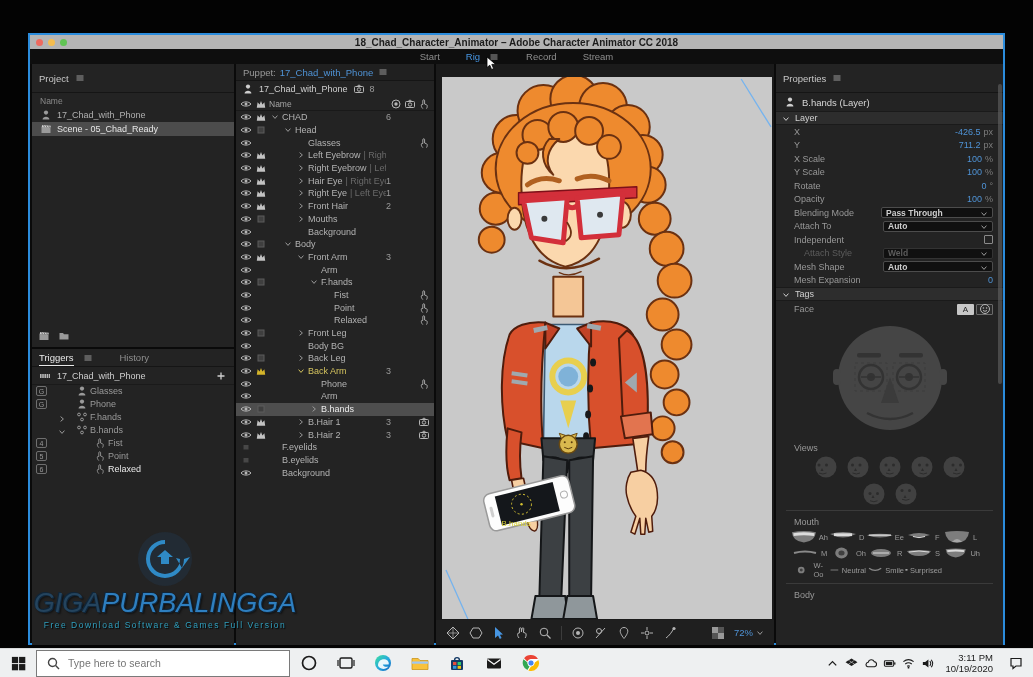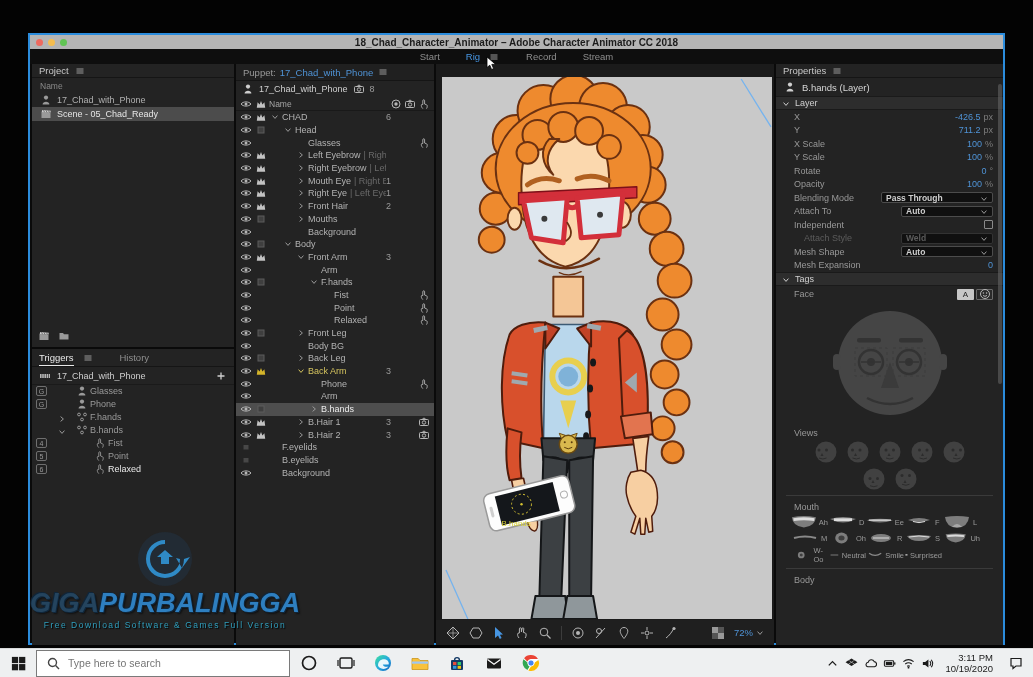--- a/index.html
+++ b/index.html
@@ -14,21 +14,21 @@
   .traffic { display:flex; gap:5px; margin-left:6px; }
   .traffic i { width:7px; height:7px; border-radius:50%; display:block; }
   .win-title { position:absolute; left:0; right:0; text-align:center; font-size:10px; font-weight:bold; color:#1c1c1c; }
   .tabbar { height:15px; background:#0e0e0e; display:flex; align-items:center; justify-content:center; gap:26px; }
   .tab { font-size:9.5px; color:#8f8f8f; cursor:default; }
   .tab.active { color:#4796e3; }
   .tab-menu { display:flex; align-items:center; margin-left:-18px; }
 
   .workspace { position:absolute; top:29px; left:0; right:0; bottom:0; background:#0a0a0a; }
   .panel { position:absolute; background:#232323; overflow:hidden; }
-  .panel-head { height:14px; display:flex; align-items:center; gap:5px; padding:0 7px; font-size:9.5px; color:#c9c9c9; border-bottom:1px solid #151515; }
+  .panel-head { height:29px; display:flex; align-items:center; gap:5px; padding:0 7px; font-size:9.5px; color:#c9c9c9; border-bottom:1px solid #151515; }
   .ic { width:12px; height:12px; display:inline-block; vertical-align:middle; flex:none; }
   .ic.sm { width:8px; height:8px; }
 
   
   .project-panel { left:2px; top:0; width:202px; height:283px; }
   .col-head { font-size:8.5px; color:#8a8a8a; padding:3px 8px 2px 8px; }
   .proj-row { height:14px; display:flex; align-items:center; gap:5px; padding:0 8px; font-size:9px; color:#b0b0b0; }
   .proj-row.selected { background:#4c4c4c; color:#e6e6e6; }
   .proj-foot { position:absolute; bottom:3px; left:6px; display:flex; gap:8px; }
 
@@ -76,21 +76,21 @@
   
   .props-panel { left:746px; top:0; width:227px; height:581px; }
   .props-target { height:18px; display:flex; align-items:center; gap:6px; padding:0 8px; font-size:9.5px; color:#d6d6d6; }
   .sect-head { height:14px; background:#2d2d2d; display:flex; align-items:center; gap:5px; padding:0 6px; font-size:9px; color:#d0d0d0; border-top:1px solid #1a1a1a; border-bottom:1px solid #1a1a1a; }
   .prop-row { height:13.5px; display:flex; align-items:center; padding:0 10px 0 18px; font-size:9px; color:#989898; }
   .prop-row .grow { flex:1; }
   .prop-val { color:#4f93d6; }
   .prop-unit { color:#7d7d7d; margin-left:3px; }
   .dd { width:112px; height:11px; background:#101010; border:1px solid #4c4c4c; border-radius:2px; display:flex; align-items:center; padding:0 4px; font-size:8.5px; color:#cfcfcf; }
   .dd .grow { flex:1;font-weight:bold; }
-  .dd.small { width:92px; }
+  .dd.small { width:110px; }
   .dd.disabled { color:#5c5c5c; border-color:#333; }
   .prop-row.dim { color:#5c5c5c; }
   .checkbox { width:9px; height:9px; border:1px solid #8a8a8a; border-radius:1px; }
   .tagbtns { display:flex; gap:2px; }
   .btn-a { width:17px; height:11px; background:#c7c7c7; color:#222; font-size:8px; display:flex; align-items:center; justify-content:center; border-radius:1px; }
   .btn-face { width:17px; height:11px; background:#2a2a2a; border:1px solid #6a6a6a; border-radius:1px; display:flex; align-items:center; justify-content:center; }
   .face-diagram { display:flex; justify-content:center; padding:2px 0 4px 0; }
   .views-row { display:flex; justify-content:center; gap:8px; }
   .mouth-grid { padding:0 14px; }
   .mouth-row { display:flex; }
@@ -99,21 +99,21 @@
   .mouth-cell span { font-size:7.5px; color:#9a9a9a; }
   .hr { border-top:1px solid #3a3a3a; margin:4px 10px; }
   .props-scroll { position:absolute; right:1px; top:20px; width:4px; height:300px; background:#6a6a6a; border-radius:2px; opacity:.55; }
 
   
   .cursor { position:absolute; z-index:50; }
 
   
   .watermark { position:absolute; left:0px; top:530px; width:330px; z-index:40; text-align:center; pointer-events:none; }
   .wm-logo { margin:0 auto; width:78px; height:58px; }
-  .wm-title { font-size:27px; font-weight:bold; font-style:italic; letter-spacing:0px; color:#2e7fc0; text-shadow:1px 1px 0 #10263a, -1px -1px 0 #10263a, 2px 2px 2px #0008; white-space:nowrap; }
+  .wm-title { font-size:27px; font-weight:normal; font-style:italic; letter-spacing:0px; color:#2e7fc0; text-shadow:1px 1px 0 #10263a, -1px -1px 0 #10263a, 2px 2px 2px #0008; white-space:nowrap; }
   .wm-title .dark { color:#24445e; }
   .wm-sub { font-size:8.5px; letter-spacing:1.5px; color:#2f9fbe; text-shadow:1px 1px 1px #000; margin-top:1px; }
 
   
   .taskbar { position:absolute; left:0; right:0; bottom:0; height:29px; background:#eef0f1; display:flex; align-items:center; z-index:60; border-top:1px solid #d8dadb; }
   .tb-start { width:36px; height:29px; display:flex; align-items:center; justify-content:center; }
   .tb-search { width:254px; height:27px; background:#fff; border:1px solid #7a7a7a; display:flex; align-items:center; gap:8px; padding:0 10px; }
   .tb-search input { border:none; outline:none; font-size:10.5px; color:#333; width:190px; font-family:"Liberation Sans",sans-serif; background:transparent; }
   .tb-icons { display:flex; align-items:center; }
   .tb-icon { width:37px; height:29px; display:flex; align-items:center; justify-content:center; }
@@ -440,21 +440,21 @@
               </span>
       <span class="pp-badge">
                 <svg class="ic" viewBox="0 0 12 12">
                   <path d="M1.8 9.8 L2.6 4.2 L4.6 6.6 L6 3 L7.4 6.6 L9.4 4.2 L10.2 9.8 Z" fill="#c2c2c2"></path>
                 </svg>
               </span>
       <span class="pp-name" style="padding-left:28px">
         <svg class="ic sm" viewBox="0 0 8 8">
                   <path d="M2.6 1.6 L5.4 4 L2.6 6.4" fill="none" stroke="#9a9a9a"></path>
                 </svg>
-                <span>Mouth Eye</span>
+                <span>Hair Eye</span>
                 <span class="pp-sub">| Right Eye</span>
       </span>
       <span class="pp-count">1</span>
       <span class="pp-extra"></span>
     </div>
             <div class="pp-row">
       <span class="pp-eye">
                 <svg class="ic" viewBox="0 0 12 12">
                   <path d="M1 6C3.2 3.2 8.8 3.2 11 6C8.8 8.8 3.2 8.8 1 6Z" fill="none" stroke="#b5b5b5"></path>
                   <circle cx="6" cy="6" r="1.5" fill="#b5b5b5"></circle>

